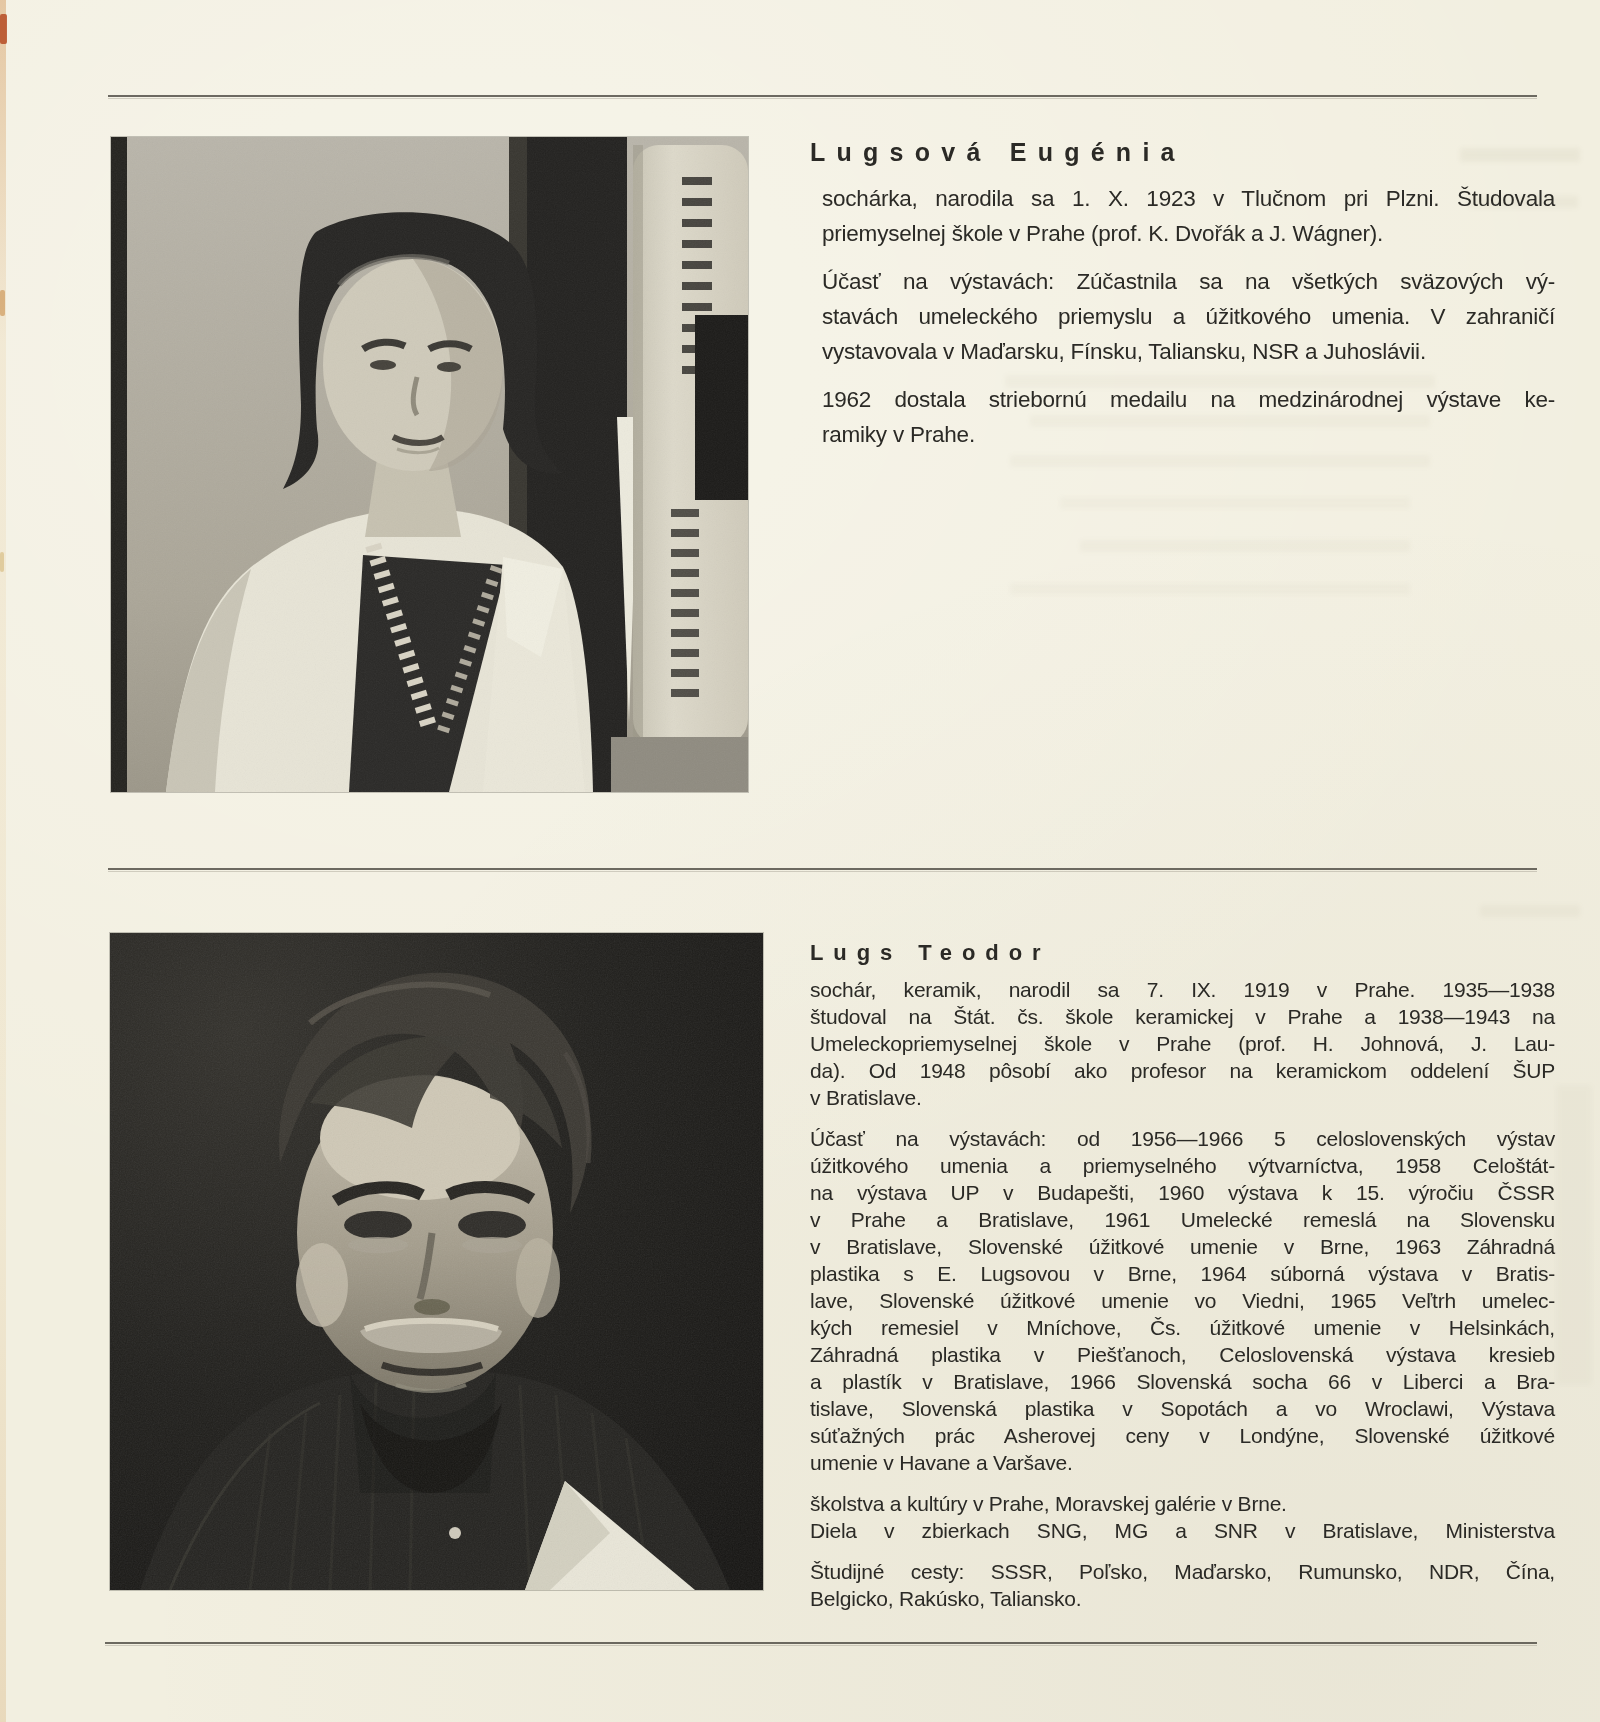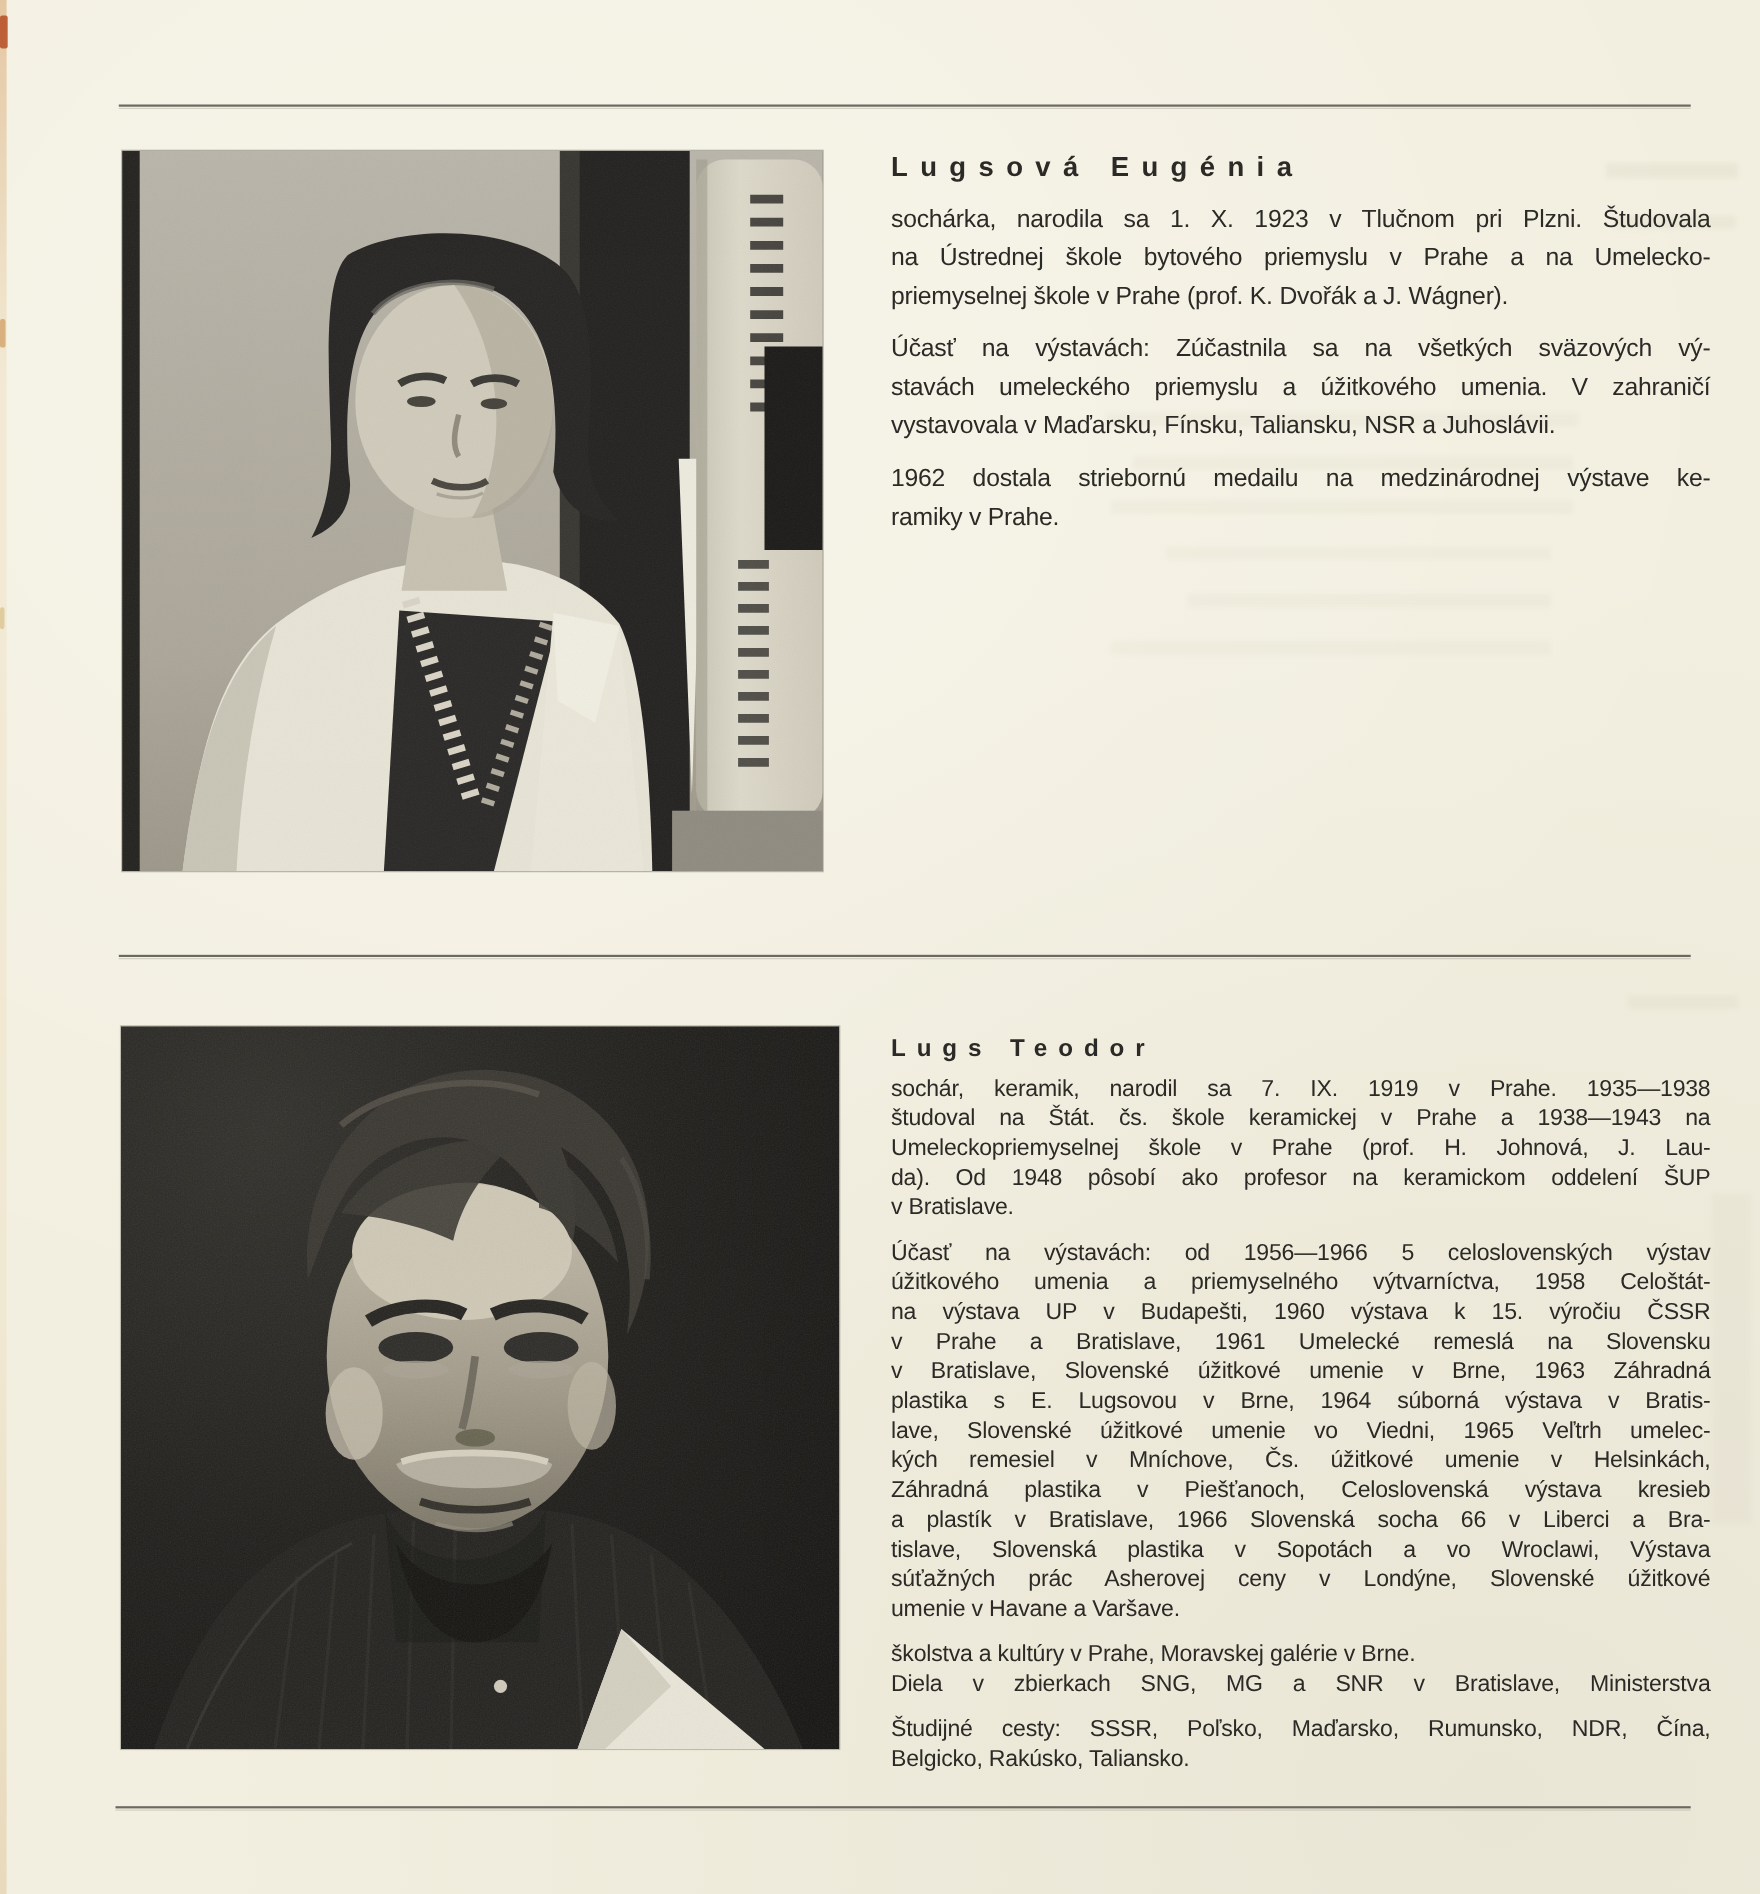--- a/index.html
+++ b/index.html
@@ -26,21 +26,21 @@
   .photo{position:absolute;box-shadow:0 0 0 1px rgba(40,38,32,.25);overflow:hidden;background:#8d897d;}
   .photo.p1{left:111px;top:137px;width:637px;height:655px;}
   .photo.p2{left:110px;top:933px;width:653px;height:657px;}
   .photo svg{display:block;width:100%;height:100%;}
 
   .textcol{position:absolute;left:810px;width:745px;}
   .textcol .heading{font-weight:bold;letter-spacing:.45em;white-space:nowrap;}
   .bio1{top:138px;}
   .bio1 .heading{font-size:25px;margin:0 0 14px 0;}
   .bio1 .ln{font-size:22.5px;line-height:35px;letter-spacing:-0.01em;}
-  .bio1 .para{margin-bottom:13px;}
+  .bio1 .para{margin-bottom:13px;margin-left:12px;}
   .bio2{top:940px;}
   .bio2 .heading{font-size:22px;margin:0 0 10px 0;}
   .bio2 .ln{font-size:21px;line-height:27px;letter-spacing:-0.01em;}
   .bio2 .para{margin-bottom:14px;}
   .ln{text-align:justify;text-align-last:justify;}
   .ln.ln-last{text-align-last:left;}
 
   
   .ghost{position:absolute;background:#8f8866;filter:blur(2.5px);pointer-events:none;}
   
@@ -138,21 +138,20 @@
       <path d="M286,312 C300,317 318,317 328,311" stroke="#8f8a7b" stroke-width="3" fill="none" opacity=".6"></path>
       <rect width="637" height="655" filter="url(#grainA)" opacity=".22"></rect>
     </svg>
   </figure>
 
   <section class="textcol bio1">
     <h2 class="heading">Lugsová Eugénia</h2>
     <div>
         <div class="para">
           <div class="ln">sochárka, narodila sa 1. X. 1923 v Tlučnom pri Plzni. Študovala</div>
-          <div class="ln">na Ústrednej škole bytového priemyslu v Prahe a na Umelecko-</div>
           <div class="ln ln-last">priemyselnej škole v Prahe (prof. K. Dvořák a J. Wágner).</div>
         </div>
         <div class="para">
           <div class="ln">Účasť na výstavách: Zúčastnila sa na všetkých sväzových vý-</div>
           <div class="ln">stavách umeleckého priemyslu a úžitkového umenia. V zahraničí</div>
           <div class="ln ln-last">vystavovala v Maďarsku, Fínsku, Taliansku, NSR a Juhoslávii.</div>
         </div>
         <div class="para">
           <div class="ln">1962 dostala striebornú medailu na medzinárodnej výstave ke-</div>
           <div class="ln ln-last">ramiky v Prahe.</div>

